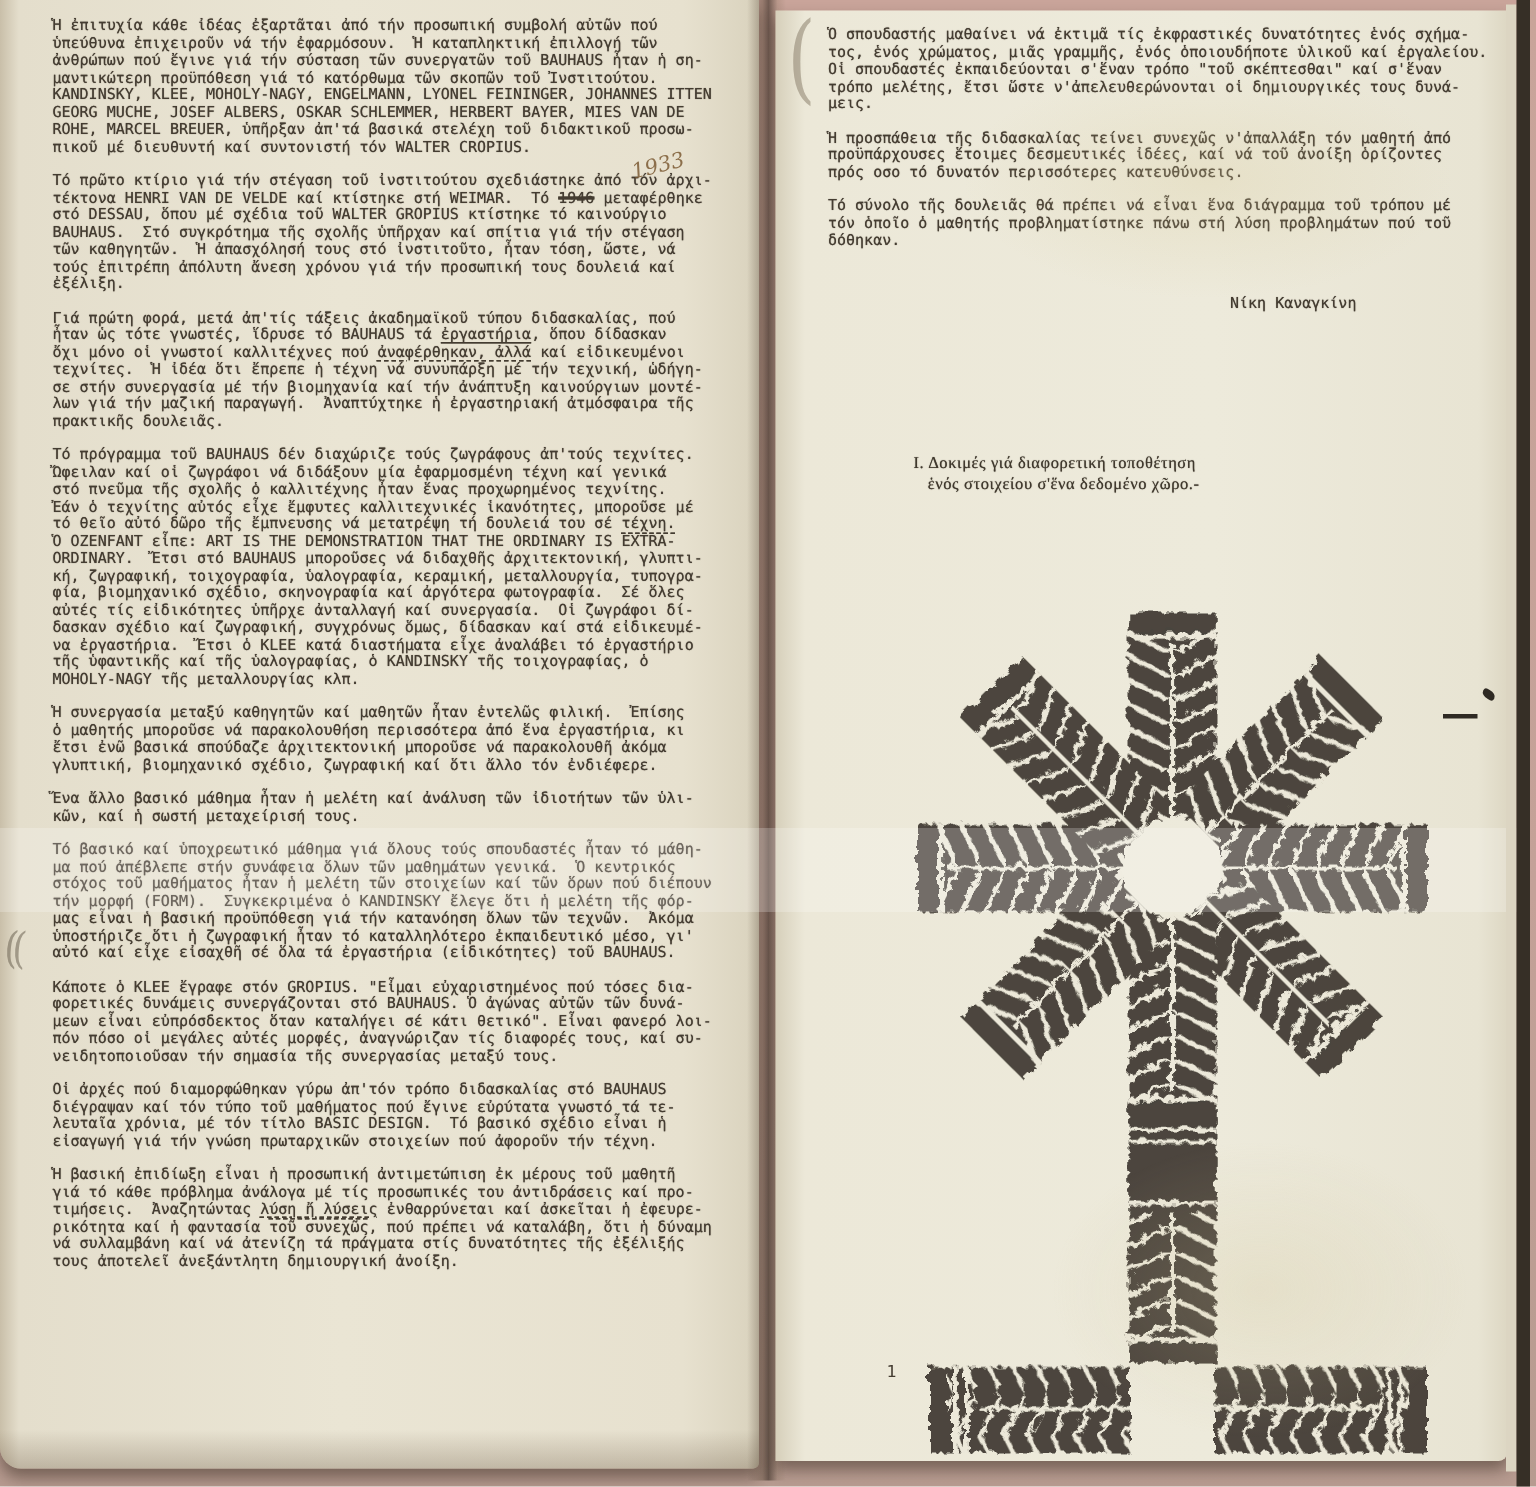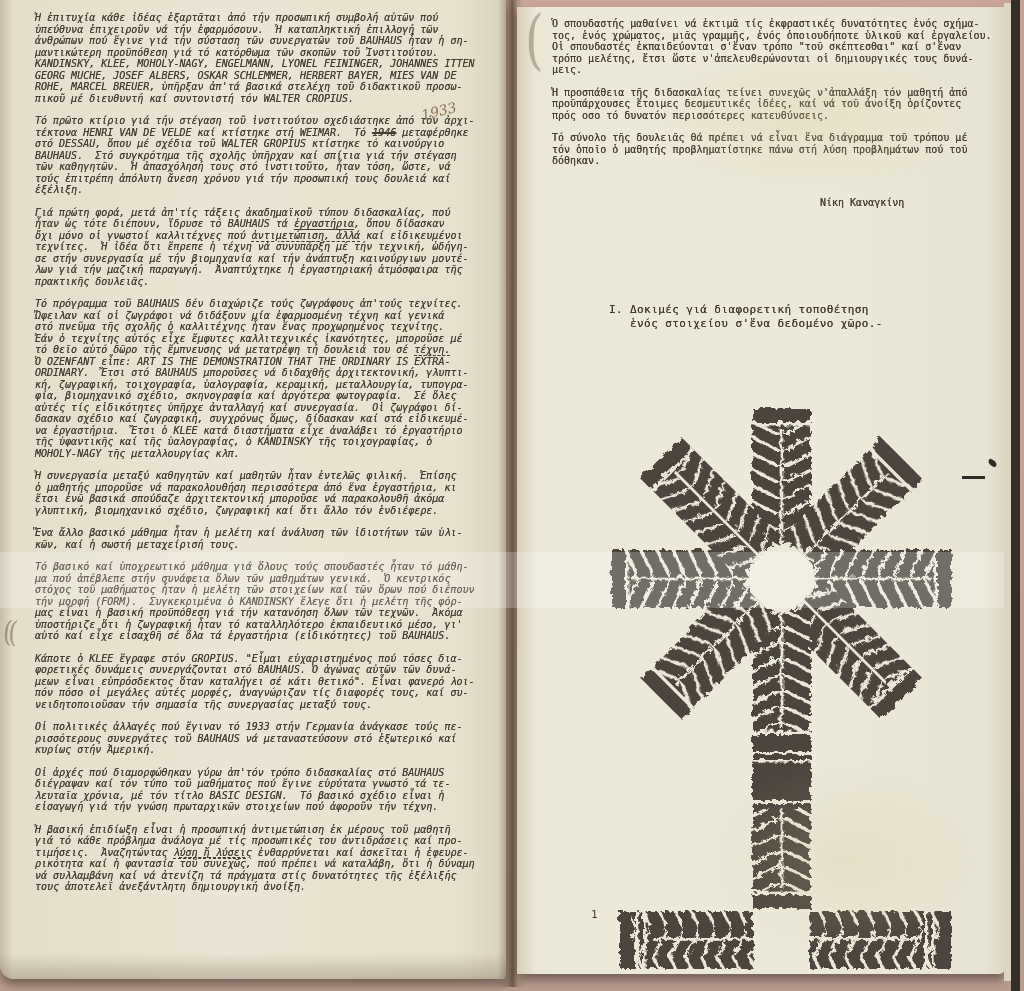--- a/index.html
+++ b/index.html
@@ -23,33 +23,33 @@
   .edge-white{position:absolute;left:1004px;top:3px;width:7px;height:978px;background:#dcd5c2;}
   .edge-dark{position:absolute;left:1011px;top:0;width:9px;height:991px;background:#362f26;}
   .lightband{position:absolute;left:0;top:552px;width:1011px;height:56px;background:rgba(255,255,255,.22);pointer-events:none;}
   .stain{position:absolute;pointer-events:none;border-radius:50%;}
   .stain.s1{left:640px;top:40px;width:330px;height:160px;background:radial-gradient(ellipse,rgba(214,200,150,.28),rgba(214,200,150,0) 70%);}
   .stain.s2{left:700px;top:760px;width:280px;height:200px;background:radial-gradient(ellipse,rgba(205,192,145,.22),rgba(205,192,145,0) 70%);}
 
   
   .text-col{position:absolute;font-size:10px;line-height:11.5px;color:#443c31;
      white-space:pre-wrap;text-shadow:0 0 .6px rgba(68,60,49,.85);}
-  .left-col{left:35px;top:12px;width:470px;font-style:italic;}
+  .left-col{left:35px;top:12px;width:470px;}
   .right-col{left:35px;top:11px;width:455px;}
   .text-col p{margin:0 0 11px 0;}
   .strike{text-decoration:line-through;text-decoration-thickness:1.6px;}
   .u-solid{text-decoration:underline;text-underline-offset:2px;}
   .u-dash{text-decoration:underline dashed;text-underline-offset:2px;}
   .o-line{text-decoration:overline dashed;}
   .hand{position:absolute;left:421px;top:103px;color:#7d5c35;font-family:"DejaVu Serif",serif;
      font-style:italic;font-size:14px;transform:rotate(-14deg);opacity:.85;}
   .signature{position:absolute;left:303px;top:190px;font-size:10px;color:#443c31;
      text-shadow:0 0 .6px rgba(68,60,49,.85);text-align:right;}
   .caption{position:absolute;left:92px;top:296px;font-size:11px;line-height:13.5px;color:#3f382d;
-     white-space:pre-wrap;letter-spacing:.4px;text-shadow:0 0 .6px rgba(63,56,45,.85);}
+     white-space:pre-wrap;letter-spacing:.4px;text-shadow:0 0 .6px rgba(63,56,45,.85);font-family:Liberation Serif, serif;}
   .pagenum{position:absolute;left:74px;top:901px;font-size:11px;color:#443c31;}
 
   
   .mark{position:absolute;font-family:"DejaVu Serif",serif;pointer-events:none;}
   .mark.dbl-paren{left:3px;top:618px;font-size:24px;color:rgba(108,98,82,.55);letter-spacing:-4px;transform:rotate(5deg) scaleY(1.2);}
   .mark.paren-right{left:8px;top:4px;font-size:48px;color:rgba(120,106,86,.45);transform:scaleY(1.35);}
   .ink-dash{position:absolute;left:962px;top:476px;width:23px;height:2.5px;background:#2f2a23;}
   .ink-blob{position:absolute;left:988px;top:460px;width:9px;height:6px;background:#2f2a23;border-radius:2px 60% 2px 60%;transform:rotate(28deg);}
 
   .woodcut{position:absolute;left:68px;top:398px;}
@@ -67,22 +67,22 @@
 KANDINSKY, KLEE, MOHOLY-NAGY, ENGELMANN, LYONEL FEININGER, JOHANNES ITTEN
 GEORG MUCHE, JOSEF ALBERS, OSKAR SCHLEMMER, HERBERT BAYER, MIES VAN DE
 ROHE, MARCEL BREUER, ὑπῆρξαν ἀπ'τά βασικά στελέχη τοῦ διδακτικοῦ προσω-
 πικοῦ μέ διευθυντή καί συντονιστή τόν WALTER CROPIUS.</span></p><p><span>Τό πρῶτο κτίριο γιά τήν στέγαση τοῦ ἰνστιτούτου σχεδιάστηκε ἀπό τόν ἀρχι-
 τέκτονα HENRI VAN DE VELDE καί κτίστηκε στή WEIMAR.  Τό </span><span class="strike">1946</span><span> μεταφέρθηκε
 στό DESSAU, ὅπου μέ σχέδια τοῦ WALTER GROPIUS κτίστηκε τό καινούργιο
 BAUHAUS.  Στό συγκρότημα τῆς σχολῆς ὑπῆρχαν καί σπίτια γιά τήν στέγαση
 τῶν καθηγητῶν.  Ἡ ἀπασχόλησή τους στό ἰνστιτοῦτο, ἦταν τόση, ὥστε, νά
 τούς ἐπιτρέπη ἀπόλυτη ἄνεση χρόνου γιά τήν προσωπική τους δουλειά καί
 ἐξέλιξη.</span></p><p><span>Γιά πρώτη φορά, μετά ἀπ'τίς τάξεις ἀκαδημαϊκοῦ τύπου διδασκαλίας, πού
-ἦταν ὡς τότε διέπουν, ἵδρυσε τό BAUHAUS τά </span><span class="u-solid">ἐργαστήρια</span><span>, ὅπου δίδασκαν
-ὄχι μόνο οἱ γνωστοί καλλιτέχνες πού </span><span class="u-dash">ἀντιμετώπιση, ἀλλά</span><span> καί εἰδικευμένοι
+ἦταν ὡς τότε γνωστές, ἵδρυσε τό BAUHAUS τά </span><span class="u-solid">ἐργαστήρια</span><span>, ὅπου δίδασκαν
+ὄχι μόνο οἱ γνωστοί καλλιτέχνες πού </span><span class="u-dash">ἀναφέρθηκαν, ἀλλά</span><span> καί εἰδικευμένοι
 τεχνίτες.  Ἡ ἰδέα ὅτι ἔπρεπε ἡ τέχνη νά συνυπάρξη μέ τήν τεχνική, ὡδήγη-
 σε στήν συνεργασία μέ τήν βιομηχανία καί τήν ἀνάπτυξη καινούργιων μοντέ-
 λων γιά τήν μαζική παραγωγή.  Ἀναπτύχτηκε ἡ ἐργαστηριακή ἀτμόσφαιρα τῆς
 πρακτικῆς δουλειᾶς.</span></p><p><span>Τό πρόγραμμα τοῦ BAUHAUS δέν διαχώριζε τούς ζωγράφους ἀπ'τούς τεχνίτες.
 Ὤφειλαν καί οἱ ζωγράφοι νά διδάξουν μία ἐφαρμοσμένη τέχνη καί γενικά
 στό πνεῦμα τῆς σχολῆς ὁ καλλιτέχνης ἦταν ἕνας προχωρημένος τεχνίτης.
 Ἐάν ὁ τεχνίτης αὐτός εἶχε ἔμφυτες καλλιτεχνικές ἱκανότητες, μποροῦσε μέ
 τό θεῖο αὐτό δῶρο τῆς ἔμπνευσης νά μετατρέψη τή δουλειά του σέ τέχνη.
 Ὁ OZENFANT εἶπε: ART IS THE DEMONSTRATION THAT THE ORDINARY IS </span><span class="o-line">EXTRA-</span><span>
 ORDINARY.  Ἔτσι στό BAUHAUS μποροῦσες νά διδαχθῆς ἀρχιτεκτονική, γλυπτι-
@@ -99,23 +99,21 @@
 κῶν, καί ἡ σωστή μεταχείρισή τους.</span></p><p><span>Τό βασικό καί ὑποχρεωτικό μάθημα γιά ὅλους τούς σπουδαστές ἦταν τό μάθη-
 μα πού ἀπέβλεπε στήν συνάφεια ὅλων τῶν μαθημάτων γενικά.  Ὁ κεντρικός
 στόχος τοῦ μαθήματος ἦταν ἡ μελέτη τῶν στοιχείων καί τῶν ὅρων πού διέπουν
 τήν μορφή (FORM).  Συγκεκριμένα ὁ KANDINSKY ἔλεγε ὅτι ἡ μελέτη τῆς φόρ-
 μας εἶναι ἡ βασική προϋπόθεση γιά τήν κατανόηση ὅλων τῶν τεχνῶν.  Ἀκόμα
 ὑποστήριζε ὅτι ἡ ζωγραφική ἦταν τό καταλληλότερο ἐκπαιδευτικό μέσο, γι'
 αὐτό καί εἶχε εἰσαχθῆ σέ ὅλα τά ἐργαστήρια (εἰδικότητες) τοῦ BAUHAUS.</span></p><p><span>Κάποτε ὁ KLEE ἔγραφε στόν GROPIUS. "Εἶμαι εὐχαριστημένος πού τόσες δια-
 φορετικές δυνάμεις συνεργάζονται στό BAUHAUS. Ὁ ἀγώνας αὐτῶν τῶν δυνά-
 μεων εἶναι εὐπρόσδεκτος ὅταν καταλήγει σέ κάτι θετικό". Εἶναι φανερό λοι-
 πόν πόσο οἱ μεγάλες αὐτές μορφές, ἀναγνώριζαν τίς διαφορές τους, καί συ-
-νειδητοποιοῦσαν τήν σημασία τῆς συνεργασίας μεταξύ τους.</span></p><p><span>Οἱ πολιτικές ἀλλαγές πού ἔγιναν τό 1933 στήν Γερμανία ἀνάγκασε τούς πε-
-ρισσότερους συνεργάτες τοῦ BAUHAUS νά μεταναστεύσουν στό ἐξωτερικό καί
-κυρίως στήν Ἀμερική.</span></p><p><span>Οἱ ἀρχές πού διαμορφώθηκαν γύρω ἀπ'τόν τρόπο διδασκαλίας στό BAUHAUS
+νειδητοποιοῦσαν τήν σημασία τῆς συνεργασίας μεταξύ τους.</span></p><p><span>Οἱ ἀρχές πού διαμορφώθηκαν γύρω ἀπ'τόν τρόπο διδασκαλίας στό BAUHAUS
 διέγραψαν καί τόν τύπο τοῦ μαθήματος πού ἔγινε εὐρύτατα γνωστό τά τε-
 λευταῖα χρόνια, μέ τόν τίτλο BASIC DESIGN.  Τό βασικό σχέδιο εἶναι ἡ
 εἰσαγωγή γιά τήν γνώση πρωταρχικῶν στοιχείων πού ἀφοροῦν τήν τέχνη.</span></p><p><span>Ἡ βασική ἐπιδίωξη εἶναι ἡ προσωπική ἀντιμετώπιση ἐκ μέρους τοῦ μαθητῆ
 γιά τό κάθε πρόβλημα ἀνάλογα μέ τίς προσωπικές του ἀντιδράσεις καί προ-
 τιμήσεις.  Ἀναζητώντας </span><span class="u-dash">λύση ἤ λύσεις</span><span> ἐνθαρρύνεται καί ἀσκεῖται ἡ ἐφευρε-
 ρικότητα καί ἡ φαντασία </span><span class="o-line">τοῦ συνεχῶς</span><span>, πού πρέπει νά καταλάβη, ὅτι ἡ δύναμη
 νά συλλαμβάνη καί νά ἀτενίζη τά πράγματα στίς δυνατότητες τῆς ἐξέλιξής
 τους ἀποτελεῖ ἀνεξάντλητη δημιουργική ἀνοίξη.</span></p></div>
     <div class="hand">1933</div>
     <div class="mark dbl-paren">((</div>

